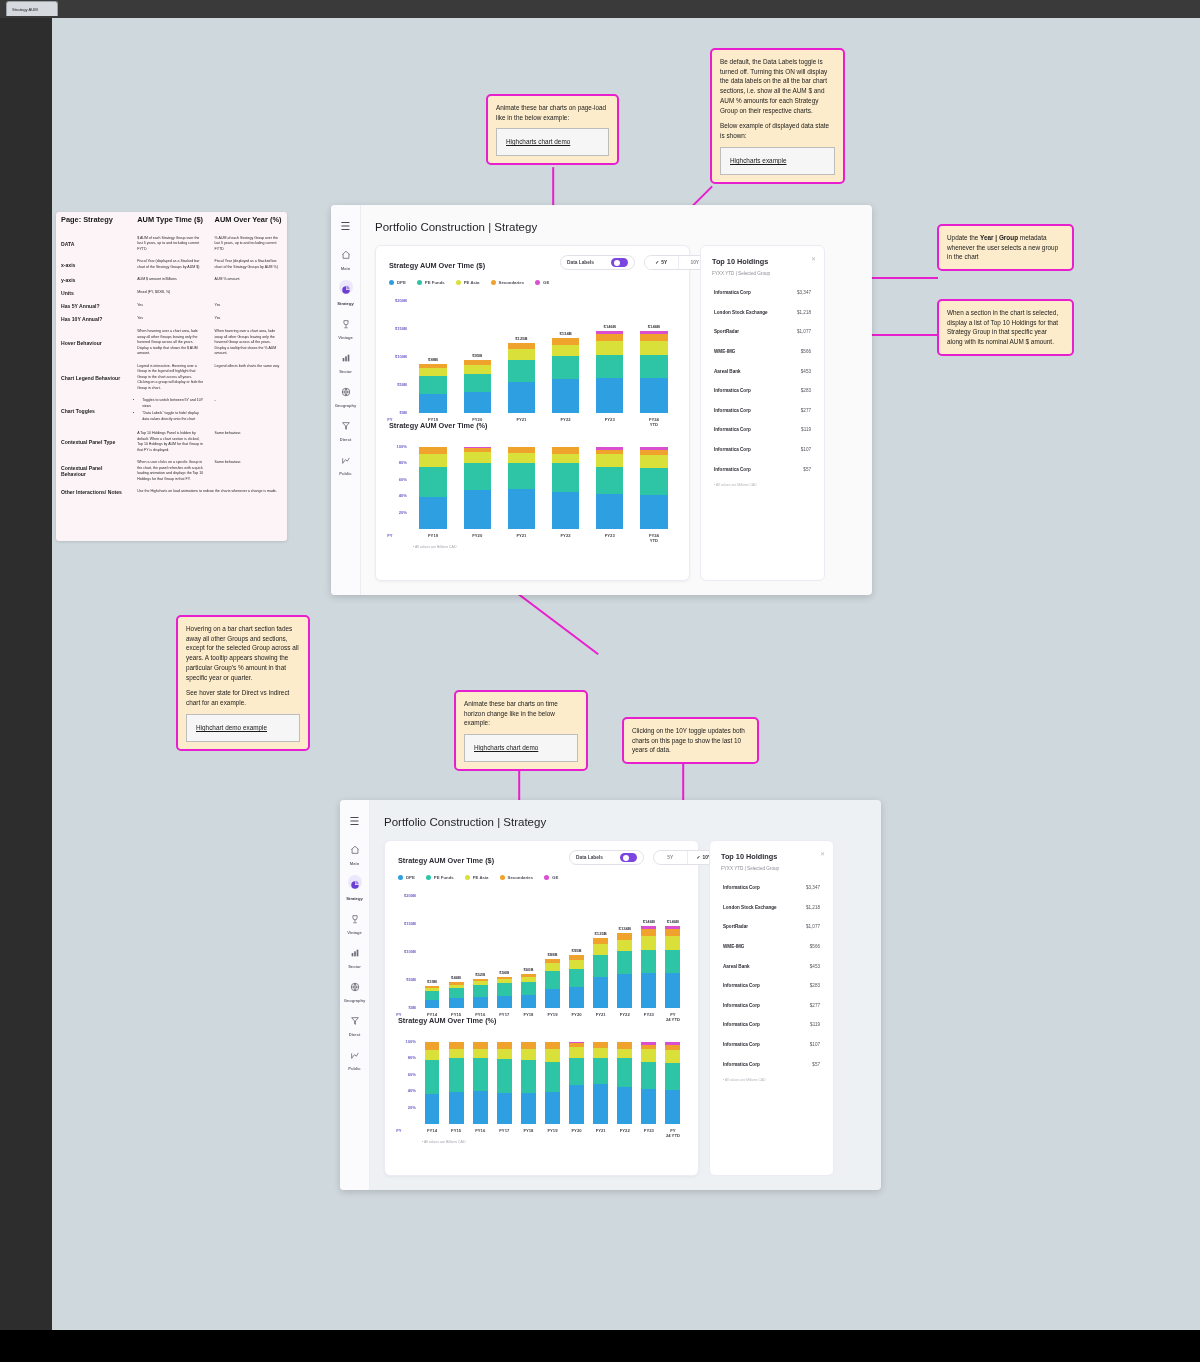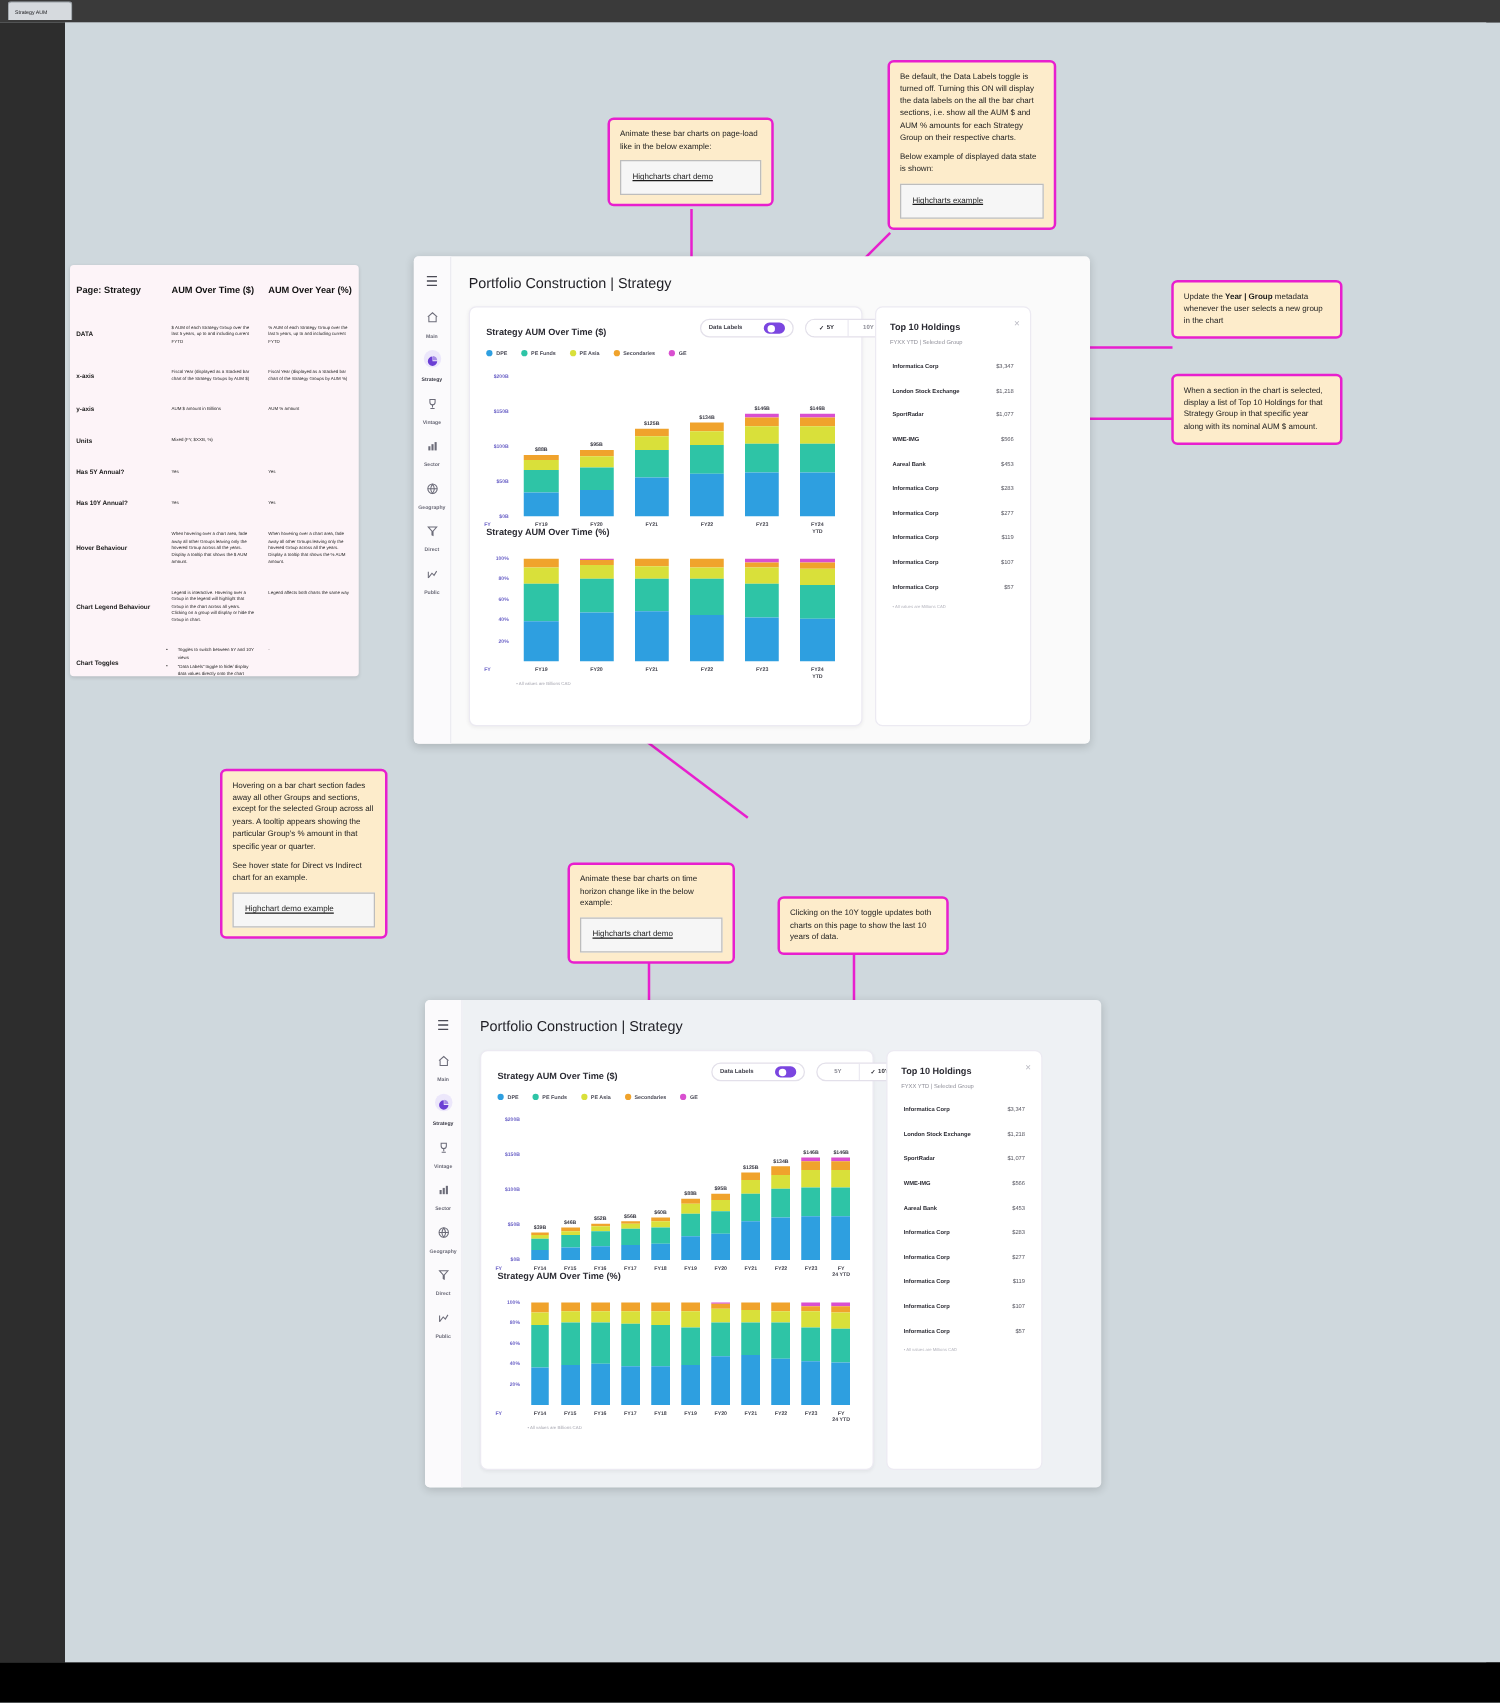--- a/index.html
+++ b/index.html
@@ -42,21 +42,21 @@
   
   .spec-table {
     position: absolute; left: 56px; top: 212px; width: 231px; height: 329px;
     background: #fdf4f8; border-radius: 3px;
     box-shadow: 0 1px 3px rgba(0,0,0,.12);
     overflow: hidden;
   }
   .spec-table table { width: 100%; border-collapse: collapse; }
   .spec-table th, .spec-table td {
     text-align: left; vertical-align: top;
-    padding: 15px 5px 4px 5px;
+    padding: 3px 5px 4px 5px;
   }
   .spec-table th.rowhead, .spec-table td.rowhead {
     font-size: 5.1px; font-weight: bold; color: #1b1b1b; width: 33%;
     vertical-align: middle;
   }
   .spec-table thead th {
     font-size: 7.4px; font-weight: bold; color: #111; padding-bottom: 9px;
     vertical-align: bottom;
   }
   .spec-table td.cell {
@@ -174,21 +174,21 @@
 <div class="win-body"></div>
 <div class="win-sidestrip"></div>
 <div class="board"></div>
 <div class="win-bottom"></div>
 
 <div class="spec-table">
   <table>
     <thead>
       <tr>
         <th class="rowhead" style="font-size:7.4px">Page: Strategy</th>
-        <th>AUM Over Time ($)</th>
+        <th>AUM Type Time ($)</th>
         <th>AUM Over Year (%)</th>
       </tr>
     </thead>
     <tbody>
       <tr>
         <td class="rowhead">DATA</td>
         <td class="cell">$ AUM of each Strategy Group over the last 5 years, up to and including current FYTD</td>
         <td class="cell">% AUM of each Strategy Group over the last 5 years, up to and including current FYTD</td>
       </tr>
       <tr>

